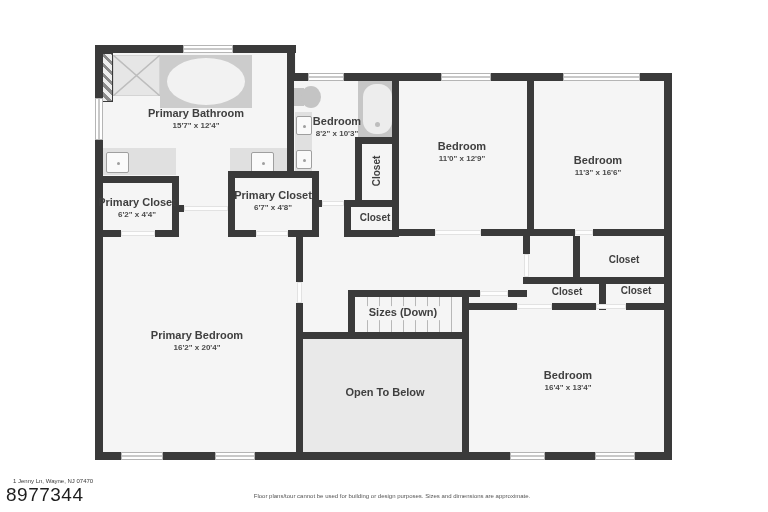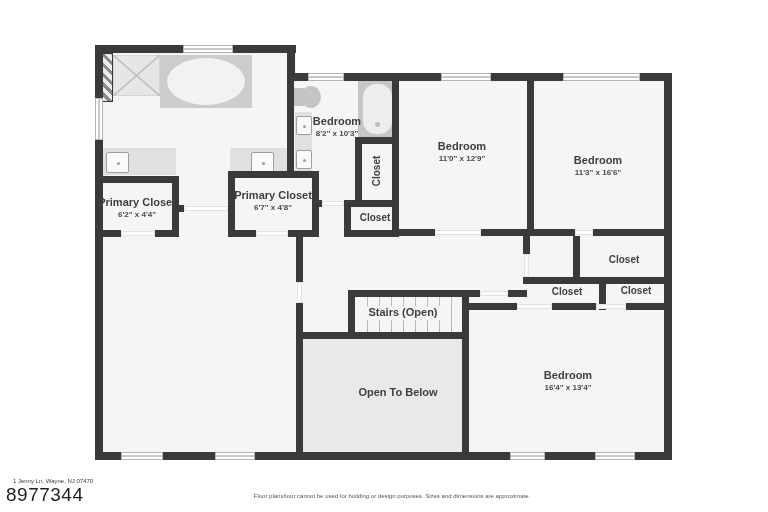--- a/index.html
+++ b/index.html
@@ -128,48 +128,56 @@
   <div class="window h" style="left:183px;top:45px;width:50px;height:8px;"></div>
   <div class="window h" style="left:308px;top:73px;width:36px;height:8px;"></div>
   <div class="window h" style="left:441px;top:73px;width:50px;height:8px;"></div>
   <div class="window h" style="left:563px;top:73px;width:77px;height:8px;"></div>
   <div class="window v" style="left:95px;top:98px;width:8px;height:42px;"></div>
   <div class="window h" style="left:121px;top:452px;width:42px;height:8px;"></div>
   <div class="window h" style="left:215px;top:452px;width:40px;height:8px;"></div>
   <div class="window h" style="left:510px;top:452px;width:35px;height:8px;"></div>
   <div class="window h" style="left:595px;top:452px;width:40px;height:8px;"></div>
 
+  <div class="label" style="left:196px;top:119px;">
+    <span class="nm">Primary Bathroom</span>
+    <span class="dm">15'7" x 12'4"</span>
+  </div>
   <div class="label" style="left:337px;top:127px;">
     <span class="nm">Bedroom</span>
     <span class="dm">8'2" x 10'3"</span>
   </div>
   <div class="label" style="left:462px;top:152px;">
     <span class="nm">Bedroom</span>
     <span class="dm">11'0" x 12'9"</span>
   </div>
   <div class="label" style="left:598px;top:166px;">
     <span class="nm">Bedroom</span>
     <span class="dm">11'3" x 16'6"</span>
   </div>
   <div class="label" style="left:137px;top:208px;">
     <span class="nm">Primary Closet</span>
     <span class="dm">6'2" x 4'4"</span>
   </div>
   <div class="label" style="left:273px;top:201px;">
     <span class="nm">Primary Closet</span>
     <span class="dm">6'7" x 4'8"</span>
   </div>
+  <div class="label" style="left:197px;top:341px;">
+    <span class="nm">Primary Bedroom</span>
+    <span class="dm">16'2" x 20'4"</span>
+  </div>
   <div class="label" style="left:568px;top:381px;">
     <span class="nm">Bedroom</span>
     <span class="dm">16'4" x 13'4"</span>
   </div>
   <div class="label" style="left:403px;top:313px;background:#f5f5f5;padding:0 4px;">
-    <span class="nm">Stairs (Open)</span>
+    <span class="nm">Sizes (Down)</span>
   </div>
-  <div class="label" style="left:385px;top:393px;margin-left:13px;">
+  <div class="label" style="left:385px;top:393px;">
     <span class="nm">Open To Below</span>
   </div>
   <div class="label small vert" style="left:377px;top:171px;">
     <span class="nm">Closet</span>
   </div>
   <div class="label small" style="left:375px;top:218px;">
     <span class="nm">Closet</span>
   </div>
   <div class="label small" style="left:624px;top:260px;">
     <span class="nm">Closet</span>

